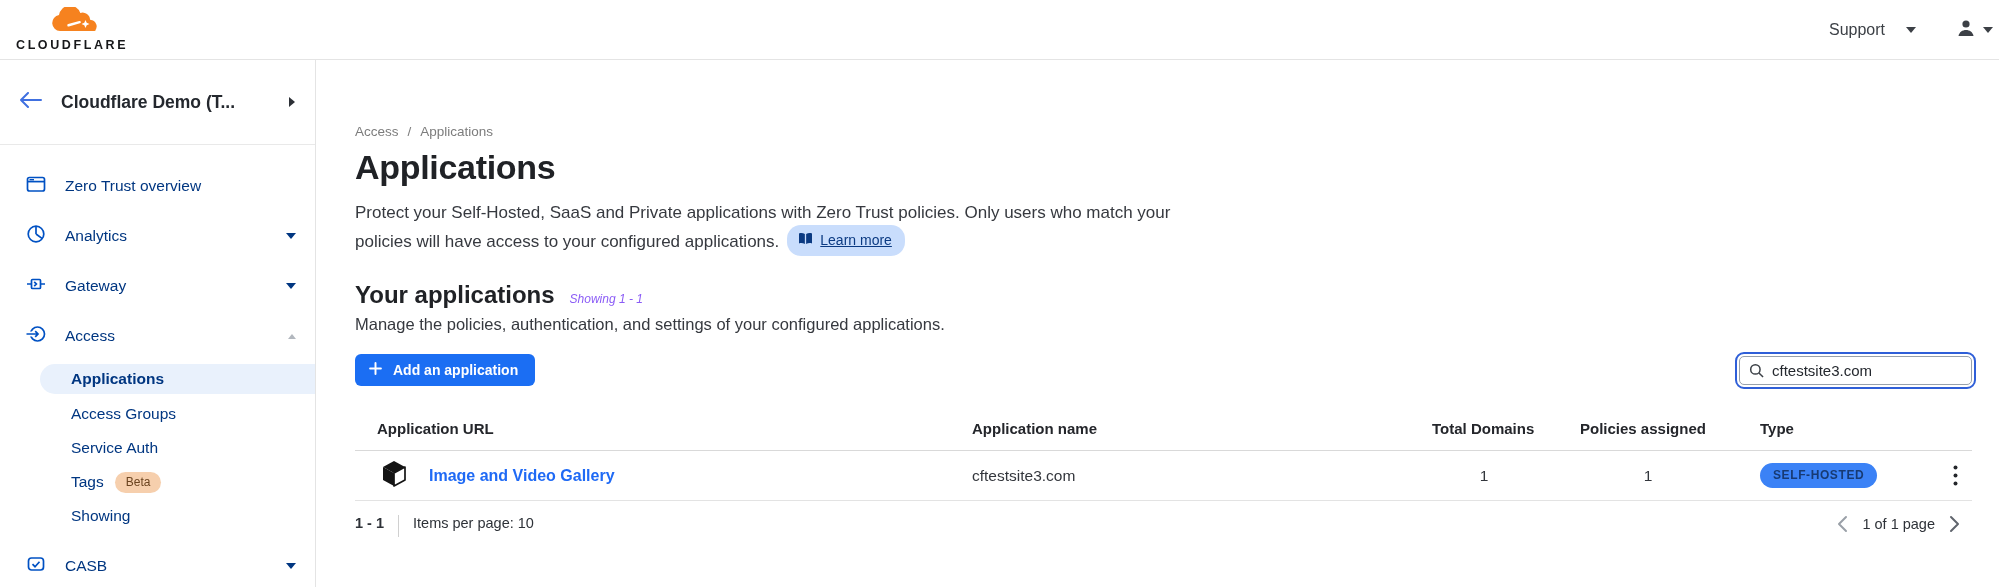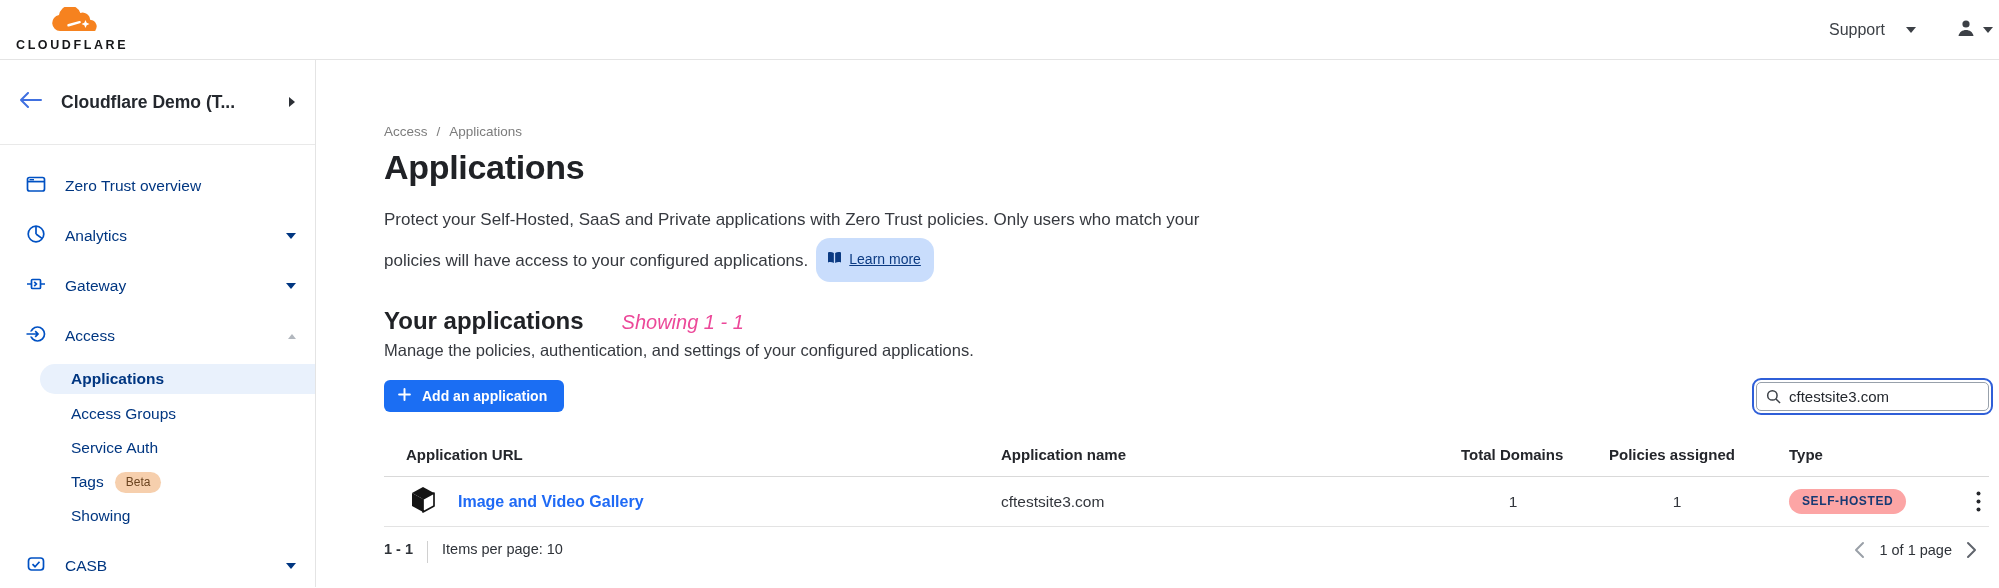--- a/index.html
+++ b/index.html
@@ -14,21 +14,21 @@
   .topbar-right { margin-left:auto; display:flex; align-items:center; gap:40px; }
   .support { display:flex; align-items:center; gap:21px; font-size:16px; color:#3c4046; cursor:pointer; }
   .user { display:flex; align-items:center; gap:7px; cursor:pointer; padding-right:2px; }
 
   .caret-down { width:0; height:0; border-left:5px solid transparent; border-right:5px solid transparent; border-top:6px solid #003681; }
   .caret-dark { border-top-color:#3c4046; }
   .caret-up-gray { width:0; height:0; border-left:4.5px solid transparent; border-right:4.5px solid transparent; border-bottom:5.5px solid #b2b7be; }
   .caret-right { width:0; height:0; border-top:5px solid transparent; border-bottom:5px solid transparent; border-left:6.5px solid #2c3036; }
 
   
-  .layout { display:flex; height:527px;gap:29px; }
+  .layout { display:flex; height:527px; }
   .sidebar { width:316px; flex-shrink:0; border-right:1px solid #e4e4e4; }
   .side-header { height:85px; display:flex; align-items:center; gap:19px;
     padding:0 20px 0 20px; border-bottom:1px solid #e9e9e9; cursor:pointer; }
   .acct-name { font-size:17.5px; font-weight:700; color:#24282e; flex:1; white-space:nowrap; overflow:hidden; }
 
   .nav { padding-top:16px; }
   .nav-item { height:50px; display:flex; align-items:center; gap:19px;
     padding:0 19px 0 26px; font-size:15.5px; color:#003681; cursor:pointer; }
   .nav-item .spacer { margin-left:auto; }
   .nav-item.mt { margin-top:8px; }
@@ -37,28 +37,28 @@
   .subnav-item.active { height:30px; margin:3px 0; margin-left:40px; padding-left:31px;
     background:#e9f1fc; border-radius:17px 0 0 17px; font-weight:700; }
   .beta { margin-left:11px; background:#f6cfad; color:#6b4420; font-size:12px;
     padding:3px 11px 4px; border-radius:11px; font-weight:400; }
 
   
   .main { flex:1; padding:64px 27px 0 39px; }
   .breadcrumb { display:flex; gap:9px; font-size:13.5px; color:#7c7c7c; }
   .breadcrumb .crumb { cursor:pointer; }
   .page-title { margin-top:9px; font-size:34px; font-weight:700; color:#202226; letter-spacing:-0.3px; }
-  .page-desc { margin-top:14px; font-size:17px; line-height:37px; color:#36393f; max-width:830px; }
+  .page-desc { margin-top:14px; font-size:17px; line-height:24px; color:#36393f; max-width:830px; }
   .learn-pill { display:inline-flex; align-items:center; gap:7px; background:#c9ddfc; color:#0b3a82;
     font-size:14px; padding:3px 13px 4px 11px; border-radius:14px; margin-left:8px;
     cursor:pointer; vertical-align:2px; white-space:nowrap;text-decoration:underline; }
 
   .sec-head { margin-top:25px; display:flex; align-items:baseline; gap:15px; }
   .sec-title { font-size:24px; font-weight:700; color:#202226; }
-  .sec-showing { font-size:20px; font-style:italic; color:#ec4899;margin-left:23px; }
+  .sec-showing { font-size:12px; font-style:italic; color:#8b5cf6; }
   .sec-sub { margin-top:6px; font-size:16.5px; color:#36393f; }
 
   .controls { margin-top:20px; display:flex; align-items:center; justify-content:space-between; }
   .add-btn { display:inline-flex; align-items:center; gap:11px; background:#1b6ef3; color:#fff;
     border:none; border-radius:6px; height:32px; padding:0 17px 0 14px;
     font-size:14px; font-weight:600; font-family:inherit; cursor:pointer; }
   .search-wrap { position:relative; width:233px; height:29px; border:1.5px solid #98a1ab; border-radius:5px;
     outline:2px solid #2f5fd8; outline-offset:2px; display:flex; align-items:center; padding:0 8px 0 32px; background:#fff; }
   .search-wrap svg { position:absolute; left:9px; top:6px; }
   .search-input { border:none; outline:none; width:100%; font-size:15px; font-weight:500;
@@ -68,21 +68,21 @@
   .tbl { margin-top:34px; }
   .thead, .trow { display:grid; grid-template-columns:595px 460px 148px 180px 200px 1fr; align-items:center; }
   .thead { padding-bottom:13px; border-bottom:1px solid #d9d9d9; font-size:15px; font-weight:700; color:#24262b; }
   .thead > div { padding-left:22px; }
   .trow { height:50px; border-bottom:1px solid #e3e3e3; font-size:15.5px; color:#33363c; }
   .cell-name { display:flex; align-items:center; gap:22px; padding-left:26px; }
   .app-link { color:#1f6af5; font-weight:600; font-size:16px; cursor:pointer; }
   .cell-url { padding-left:22px; }
   .cell-num { text-align:center; }
   .cell-type { padding-left:22px; }
-  .type-badge { display:inline-block; background:#fca5a5; color:#173a73; font-size:12px; font-weight:700;
+  .type-badge { display:inline-block; background:#3b82f6; color:#173a73; font-size:12px; font-weight:700;
     letter-spacing:0.6px; padding:5px 13px 6px; border-radius:13px; }
   .cell-kebab { display:flex; justify-content:center; cursor:pointer; }
 
   .tfoot { display:flex; align-items:flex-start; margin-top:14px; font-size:14.5px; color:#2e3238; }
   .range { font-weight:700; }
   .vdiv { width:1px; height:22px; background:#d0d0d0; margin:0 14px; }
   .pager { margin-left:auto; display:flex; align-items:center; gap:14px; padding-right:12px; }
   .pg-btn { display:flex; cursor:pointer; }
 </style>
 </head>

